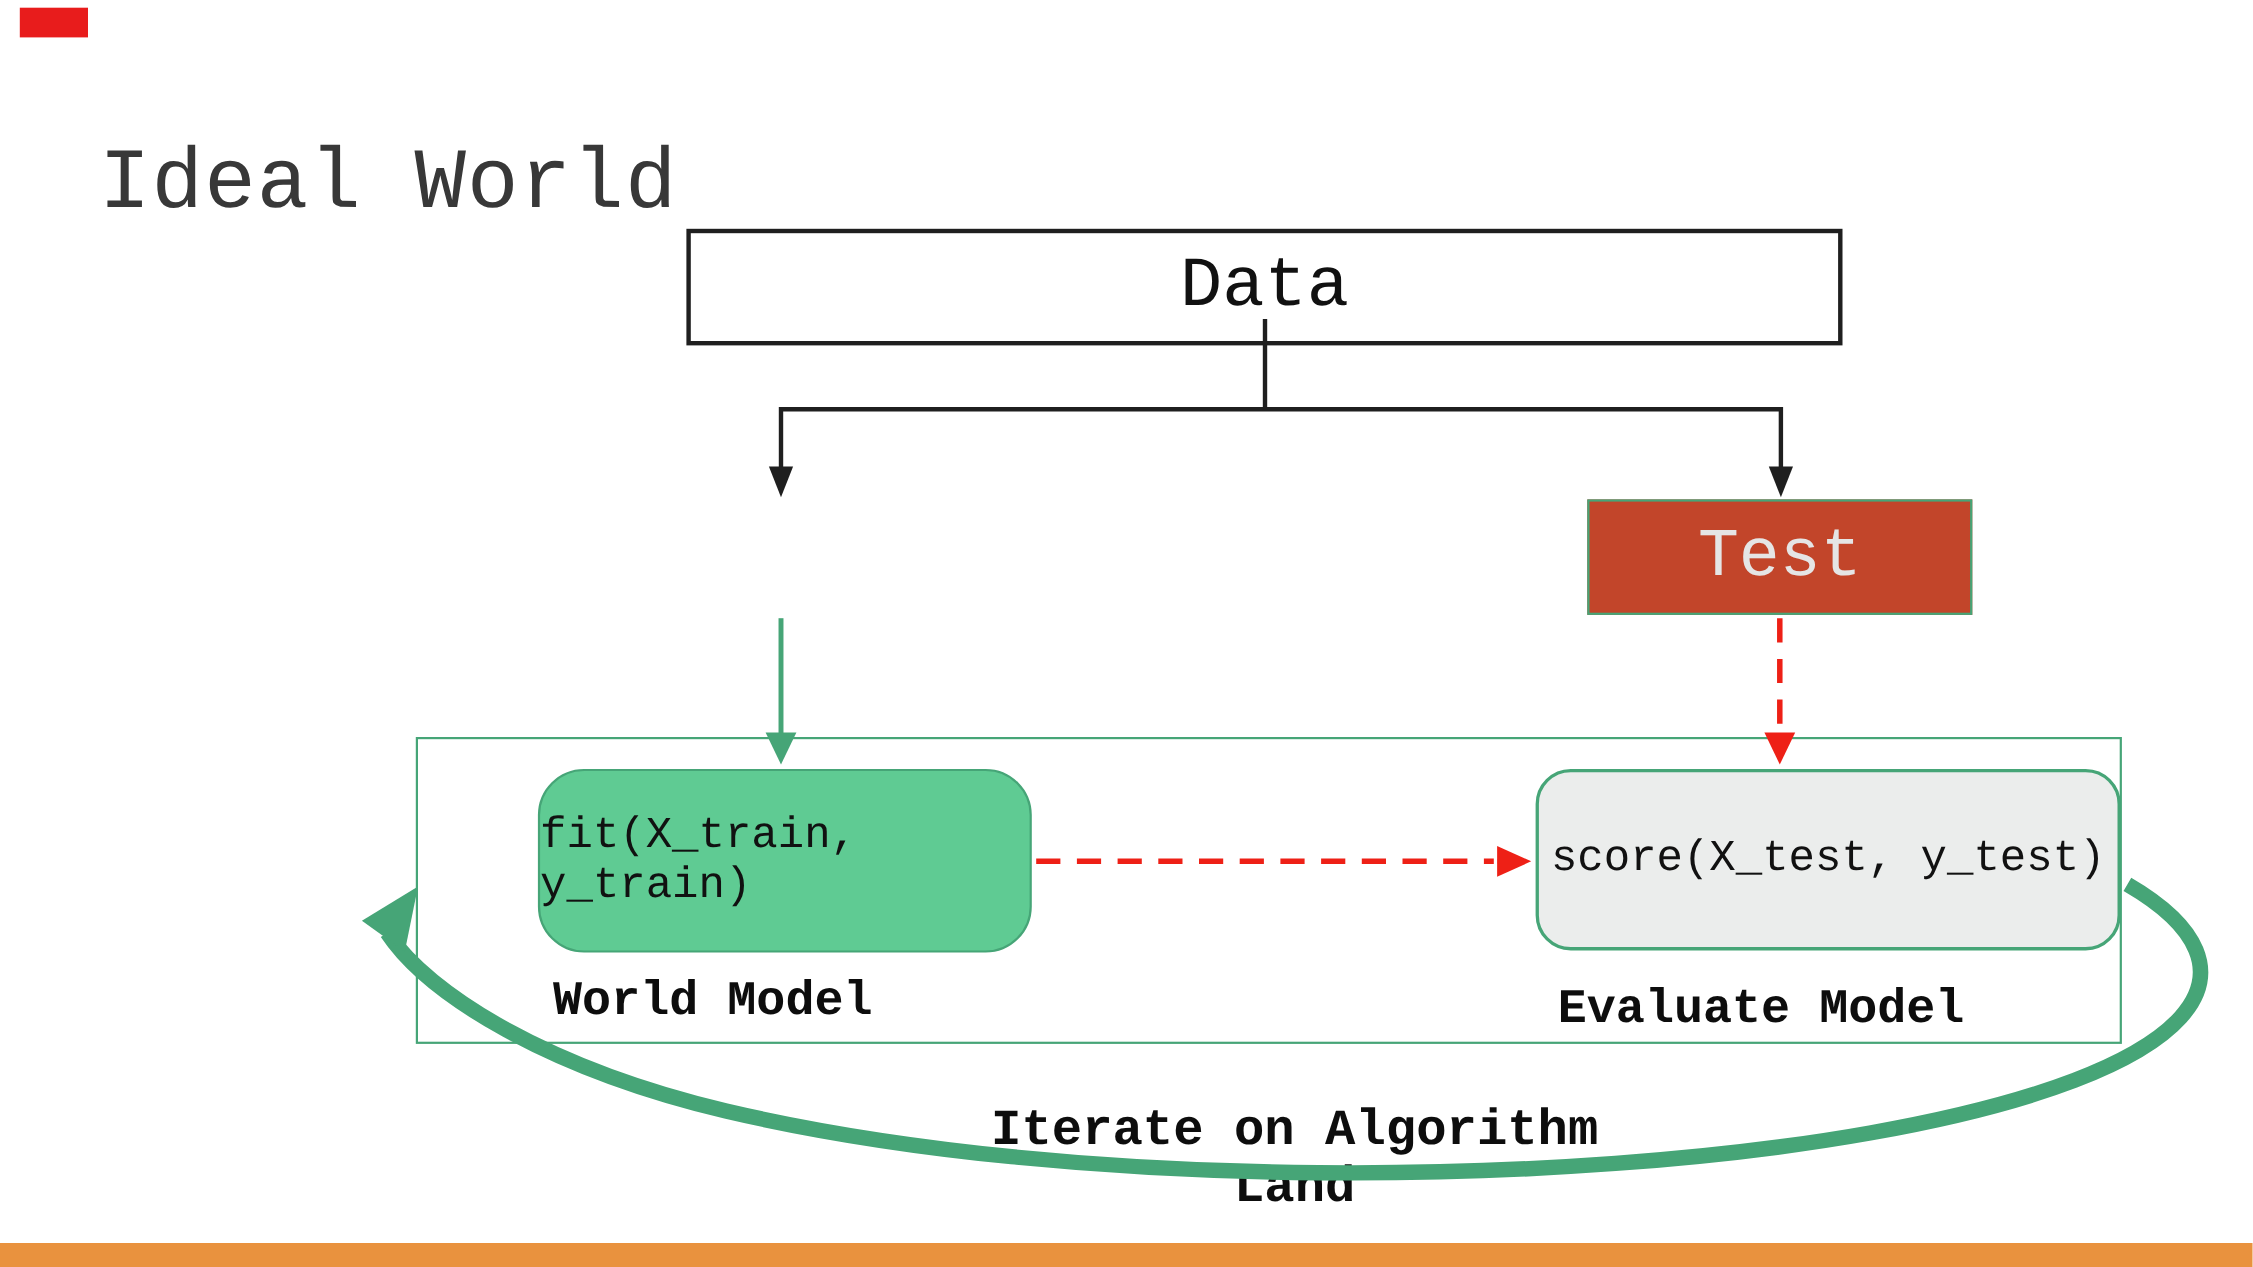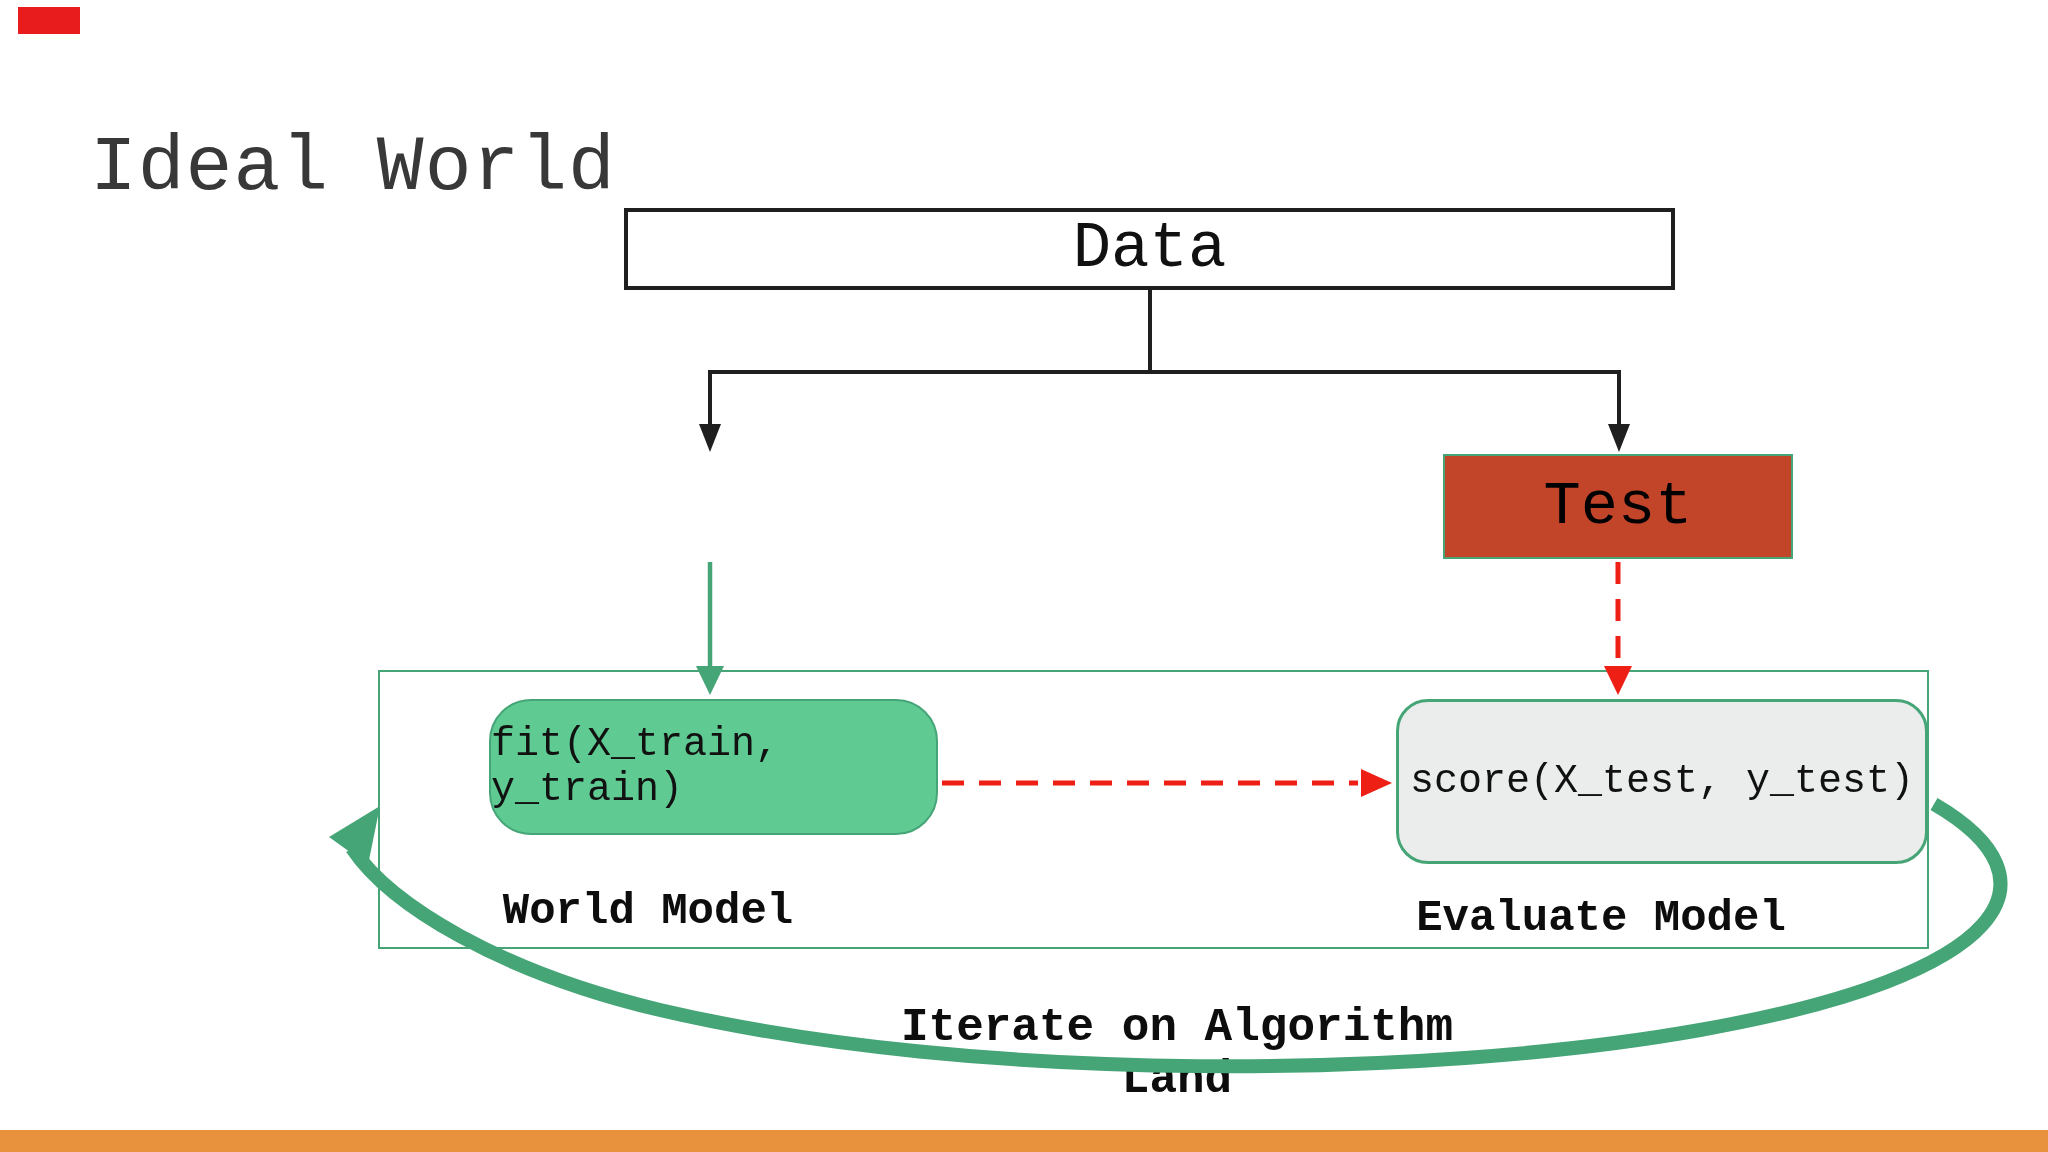--- a/index.html
+++ b/index.html
@@ -7,25 +7,25 @@
     position:relative;width:2048px;height:1152px;overflow:hidden;background:#ffffff;
     font-family:Liberation Mono, monospace;
   }
   .abs{position:absolute;}
   
   #corner-marker{left:18px;top:7px;width:62px;height:27px;background:var(--marker-red);}
   
   #page-title{left:90px;top:128px;font-size:78px;line-height:1.05;color:var(--title-gray);letter-spacing:1px;}
   
   .box{display:flex;align-items:center;justify-content:center;box-sizing:border-box;color:#111;}
-  #data-box{left:624px;top:208px;width:1051px;height:82px;background:#ffffff;border:4px solid var(--line-black);font-size:64px;}
+  #data-box{left:624px;top:208px;width:1051px;height:106px;background:#ffffff;border:4px solid var(--line-black);font-size:64px;}
   #train-box{left:397px;top:453px;width:627px;height:107px;background:var(--train-green);border:2px solid var(--green-line);font-size:66px;}
-  #test-box{left:1443px;top:454px;width:350px;height:105px;background:var(--test-red);border:2px solid var(--green-line);font-size:62px;color:#000000;}
+  #test-box{left:1443px;top:454px;width:350px;height:105px;background:var(--test-red);border:2px solid var(--green-line);font-size:62px;color:#e5e5e5;}
   #iteration-panel{left:378px;top:670px;width:1551px;height:279px;border:2px solid var(--green-line);box-sizing:border-box;background:transparent;}
-  #fit-box{left:489px;top:699px;width:449px;height:136px;background:var(--train-green);border:2px solid var(--green-line);border-radius:42px;font-size:40px;}
+  #fit-box{left:489px;top:699px;width:449px;height:167px;background:var(--train-green);border:2px solid var(--green-line);border-radius:42px;font-size:40px;}
   #score-box{left:1396px;top:699px;width:532px;height:165px;background:var(--score-gray);border:3px solid var(--green-line);border-radius:32px;font-size:40px;}
   
   .plabel{font-weight:bold;color:#0d0d0d;text-align:center;}
   #build-model-label{left:398px;top:886px;width:500px;font-size:44px;}
   #evaluate-model-label{left:1351px;top:893px;width:500px;font-size:44px;}
   #iterate-label{left:877px;top:1002px;width:600px;font-size:46px;}
   
   #bottom-accent-bar{left:0;top:1130px;width:2048px;height:22px;background:var(--accent-orange);}
   
   #connectors-svg{position:absolute;left:0;top:0;width:2048px;height:1152px;pointer-events:none;}

